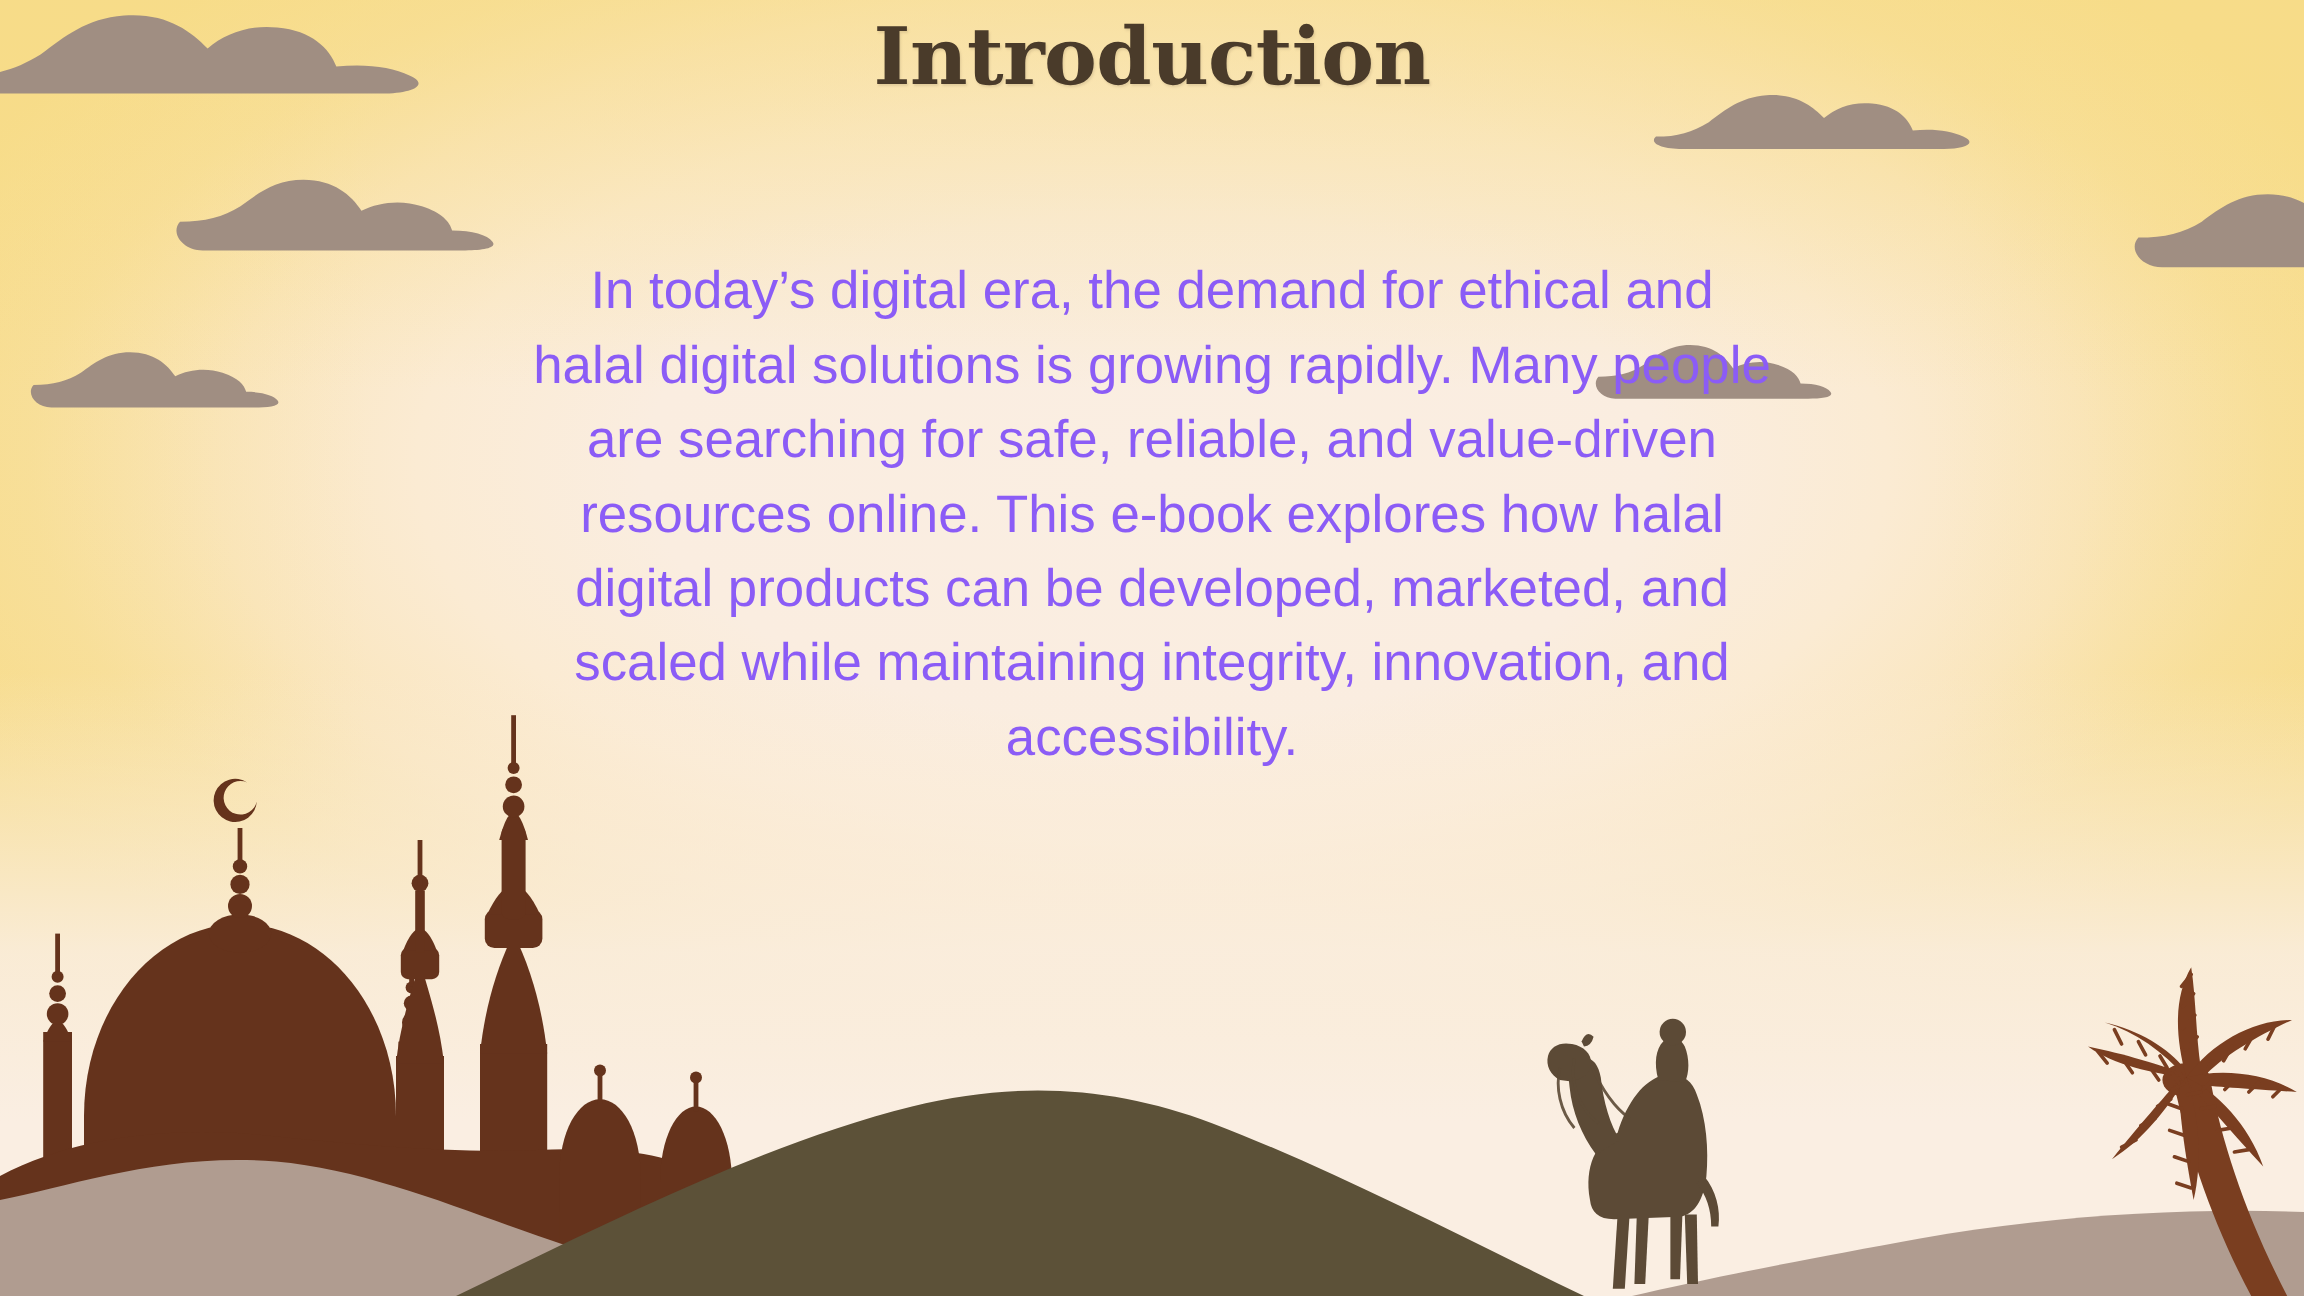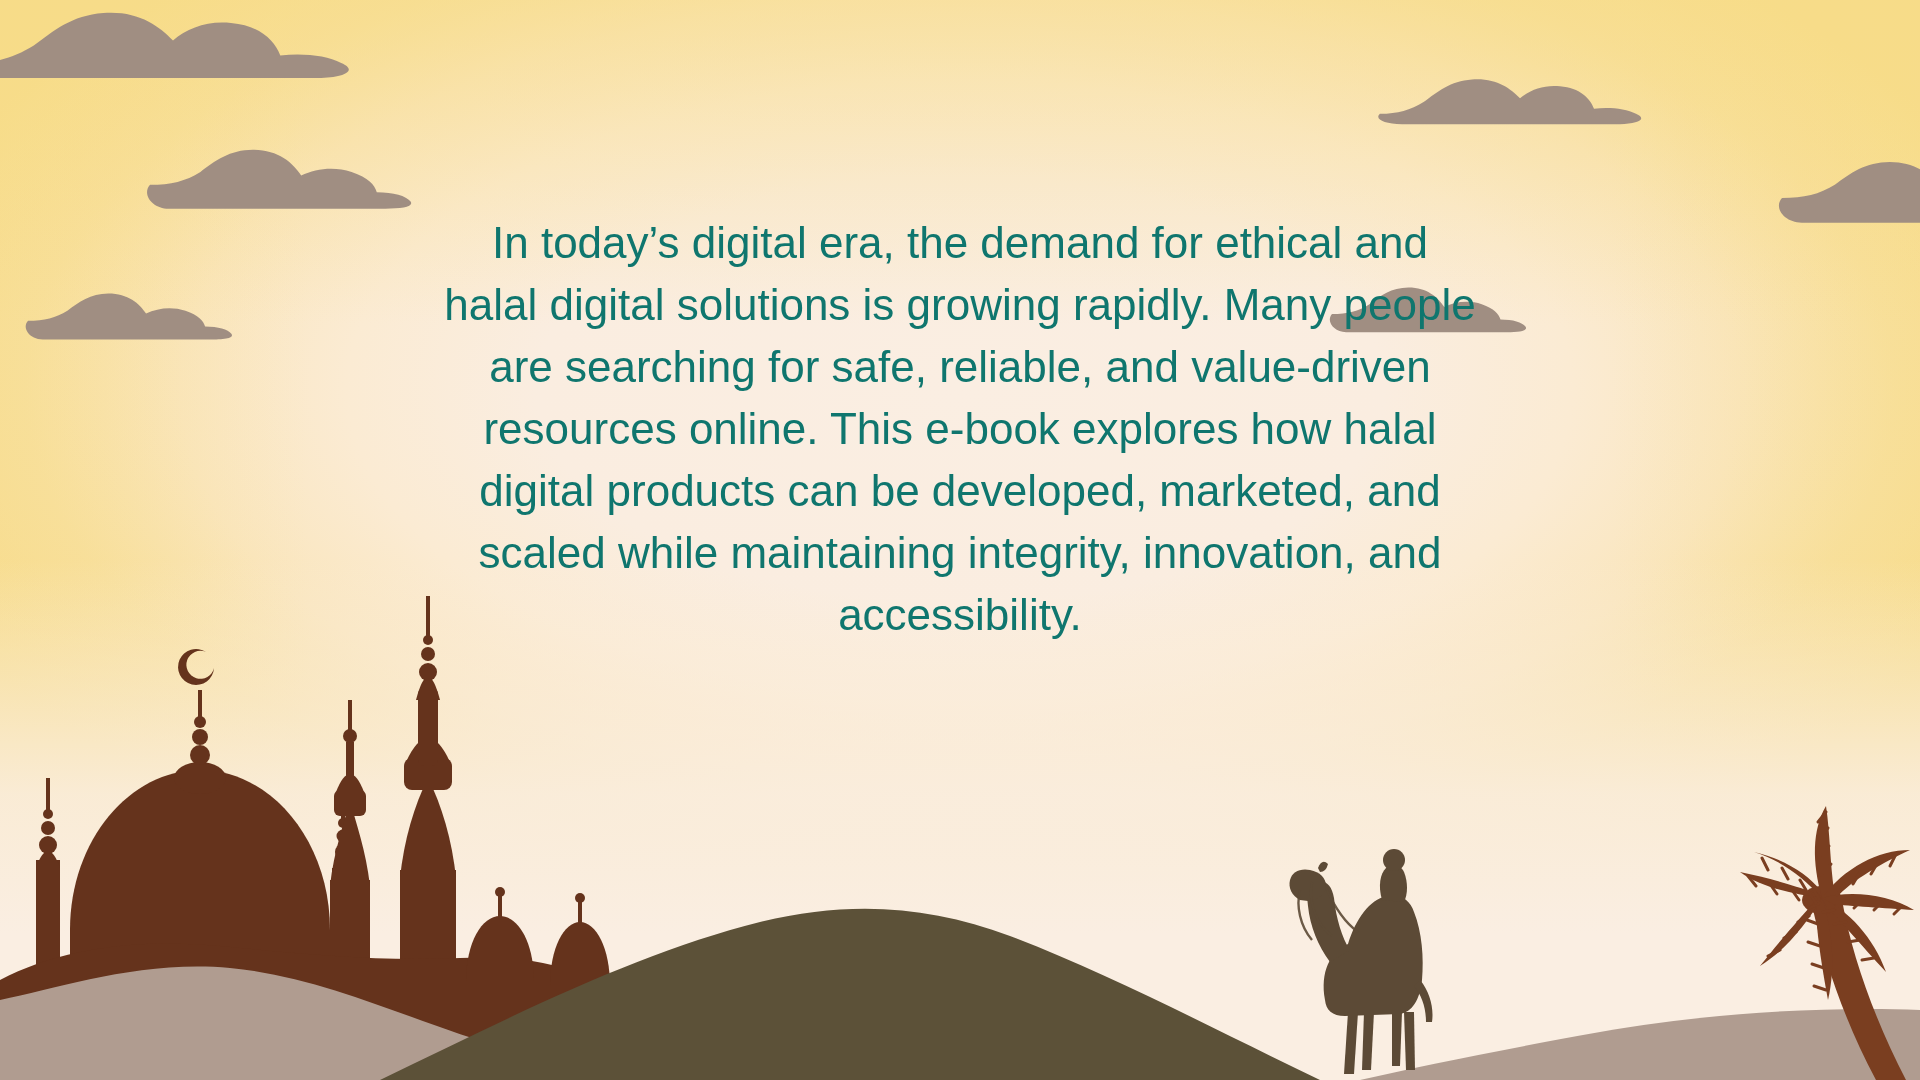--- a/index.html
+++ b/index.html
@@ -71,21 +71,21 @@
     position: absolute;
     top: 212px;
     left: 50%;
     transform: translateX(-50%);
     width: 1040px;
     text-align: center;
     font-family: "Liberation Sans", sans-serif;
     font-weight: 400;
     font-size: 44px;
     line-height: 62px;
-    color: #0f766e;
+    color: #8b5cf6;
     z-index: 40;
     white-space: pre-wrap;
   }
 </style>
 </head>
 <body>
 
 <div id="slide">
 
   <div id="sky"></div>
@@ -268,16 +268,17 @@
           <path d="M1874,958 l-12,2 M1860,940 l-12,2 M1846,922 l-12,2 M1834,910 l-11,2"></path>
           <path d="M1826,990 l-12,-4 M1824,968 l-12,-4 M1820,946 l-12,-4 M1818,924 l-11,-4"></path>
           <path d="M1768,956 l12,-6 M1784,938 l12,-6 M1798,922 l11,-6 M1810,908 l10,-5"></path>
           <path d="M1748,876 l8,10 M1770,884 l7,10 M1792,890 l7,10 M1810,894 l6,9"></path>
           <path d="M1762,858 l6,12 M1782,868 l6,11 M1800,880 l6,10 M1814,890 l5,9"></path>
         </g>
       </g>
     </g>
   </svg>
 
+  <div id="title">Introduction</div>
 
   <div id="body-text">In today’s digital era, the demand for ethical and halal digital solutions is growing rapidly. Many people are searching for safe, reliable, and value-driven resources online. This e-book explores how halal digital products can be developed, marketed, and scaled while maintaining integrity, innovation, and accessibility.</div>
 
 </div>
 
 </body></html>

